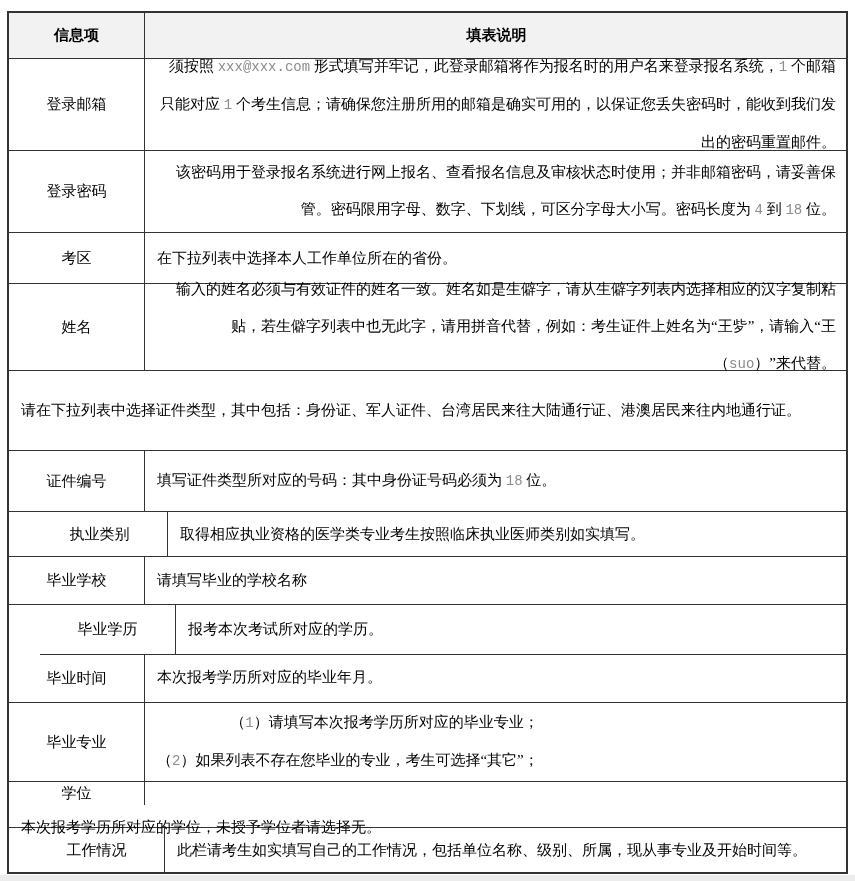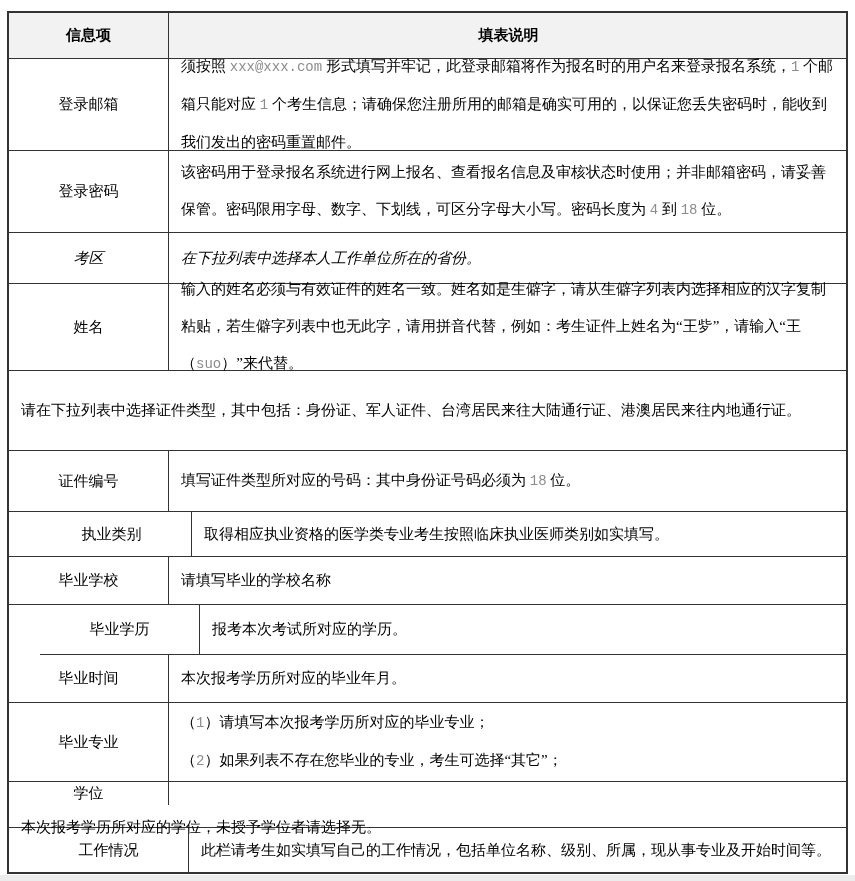--- a/index.html
+++ b/index.html
@@ -23,55 +23,55 @@
     position: absolute;
     left: 7px; top: 11px;
     width: 841px;
     border: 2px solid var(--border-color);
     background: #ffffff;
   }
   .row { display: flex; border-bottom: 1px solid var(--border-color); }
   .row:last-child { border-bottom: none; }
   .cell { display: flex; align-items: center; }
   .cell.label {
-    width: 160px;
+    width: 136px;
     border-right: 1px solid var(--border-color);
     justify-content: center;
     text-align: center;
     font-size: 15px;
     flex-shrink: 0;
     padding: 2px;
   }
   .cell.desc {
     flex: 1;
     padding: 4px 10px 4px 12px;
     font-size: 15px;
     line-height: 37px;
-    text-align: left;
+    text-align: right;
   }
   .row.header-row { background: var(--header-bg); }
   .row.header-row .cell { font-weight: bold; justify-content: center; text-align: center; }
   .row.header-row .cell.desc { line-height: normal; }
   .ascii {
     font-family: "Liberation Mono", "DejaVu Sans Mono", monospace;
     color: var(--ascii-color);
     font-size: 14px;
   }
   
   .row:nth-child(1)  { height: 46px; }
   .row:nth-child(2)  { height: 92px; }
   .row:nth-child(3)  { height: 82px; }
-  .row:nth-child(4)  { height: 51px; font-style: italic; }
+  .row:nth-child(4)  { height: 51px; }
   .row:nth-child(5)  { height: 87px; }
   .row:nth-child(6)  { height: 80px; }
   .row:nth-child(7)  { height: 61px; }
   .row:nth-child(8)  { height: 45px; padding-left: 23px; }
   .row:nth-child(9)  { height: 48px; }
   .row:nth-child(10) { height: 50px; margin-left: 31px; }
-  .row:nth-child(11) { height: 48px; }
+  .row:nth-child(11) { height: 48px; font-family: Liberation Mono, monospace; }
   .row:nth-child(12) { height: 79px; }
   .row:nth-child(13) { height: 46px; flex-direction: column; }
   .row:nth-child(14) { height: 44px; margin-left: 20px; }
   .bottom-strip {
     position: absolute;
     left: 0; bottom: 0;
     width: 855px; height: 6px;
     background: var(--strip-color);
   }
 </style>

